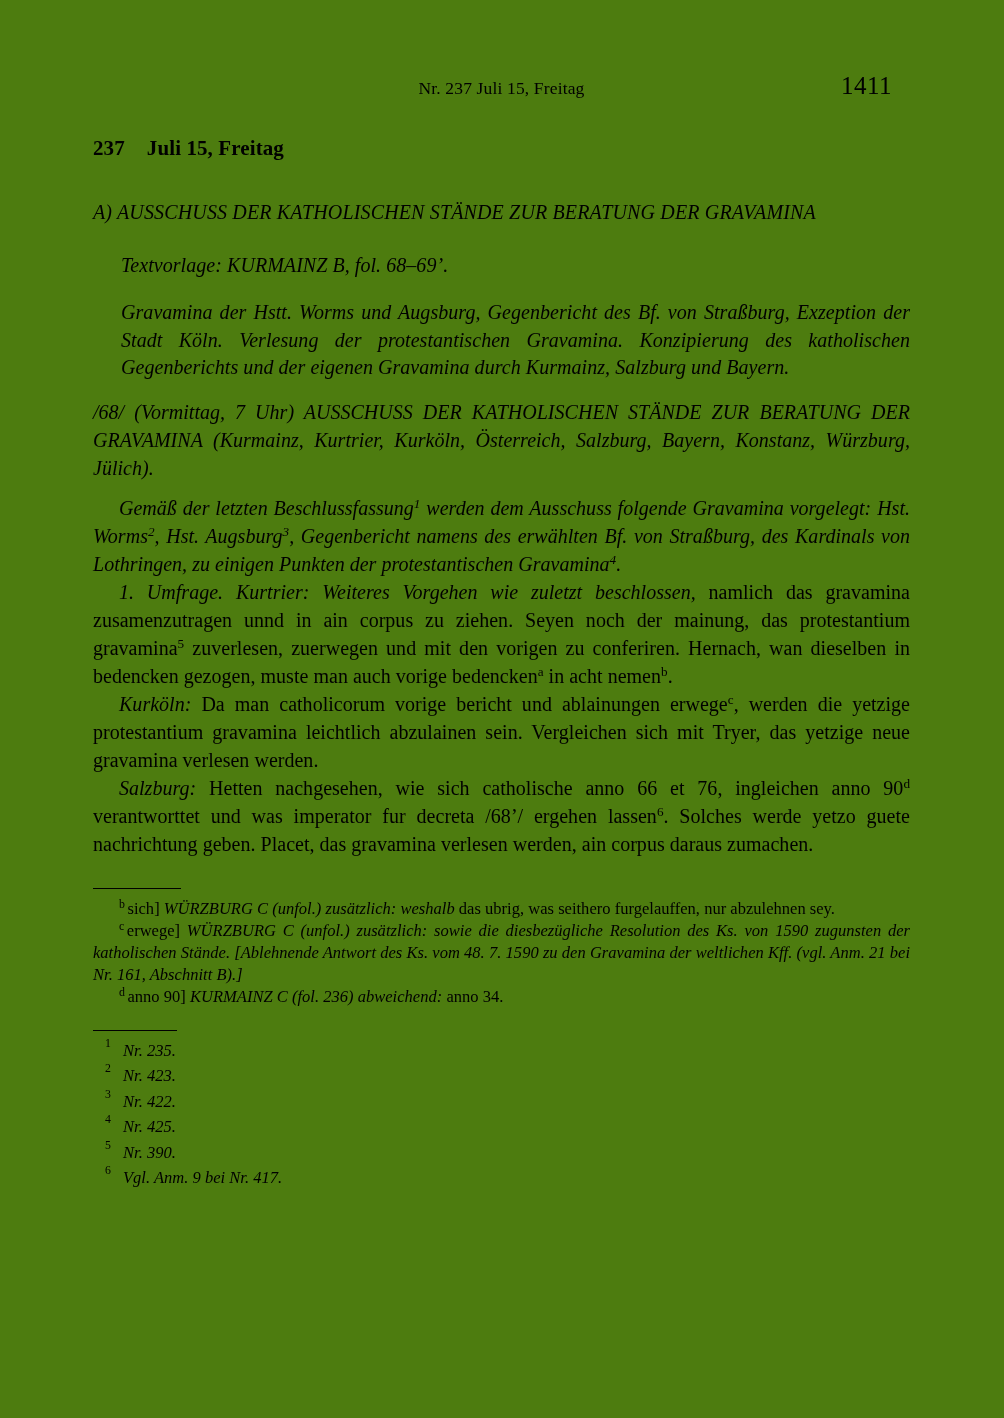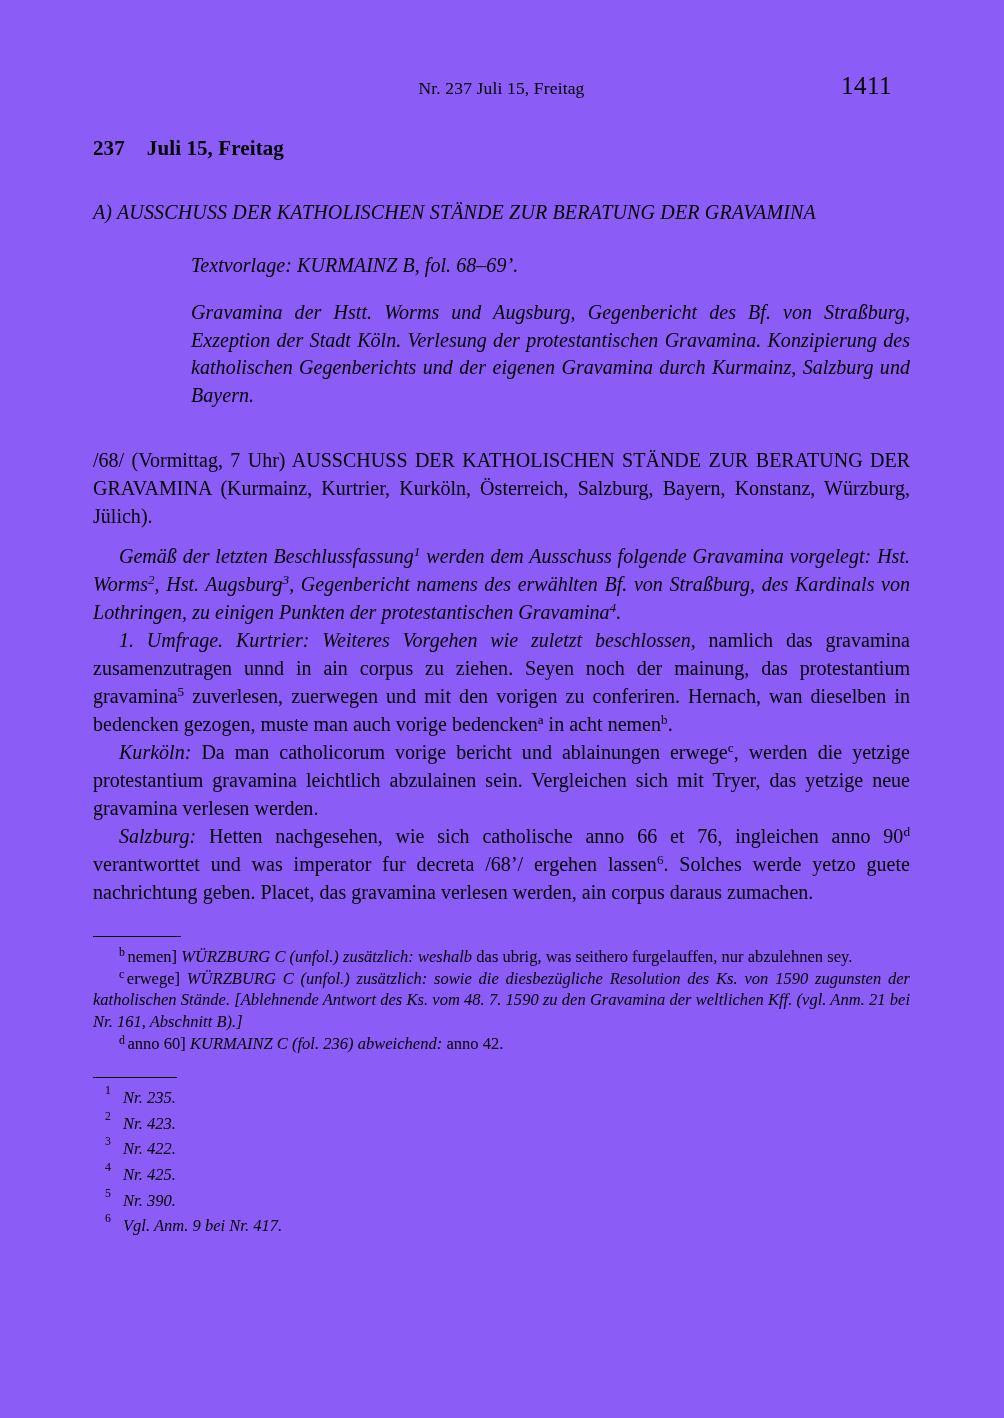--- a/index.html
+++ b/index.html
@@ -8,21 +8,21 @@
     background: #ffffff;
   }
   body {
     font-family: "Liberation Serif", "DejaVu Serif", serif;
     color: #000000;
   }
   .page {
     position: relative;
     width: 1004px;
     height: 1418px;
-    background: #8b5cf6;
+    background: #4d7c0f;
     box-sizing: border-box;
     overflow: hidden;
   }
   .content {
     position: absolute;
     left: 93px;
     top: 0;
     width: 817px;
   }
 
@@ -66,36 +66,37 @@
     margin-top: 38px;
     text-align: justify;
     letter-spacing: 0.15px;
   }
 
   
   .block-indent {
     font-style: italic;
     font-size: 20px;
     line-height: 1.38;
-    margin-left: 98px;
+    margin-left: 28px;
     text-align: justify;
     letter-spacing: 0.05px;
   }
   .block-textvorlage { margin-top: 26px; }
   .block-regest { margin-top: 20px; }
 
   
   .body-par {
     font-size: 20px;
     line-height: 1.40;
     text-align: justify;
     letter-spacing: 0.02px;
   }
   .par-head {
-    margin-top: 36px;
+    margin-top: 16px;
+    font-style: italic;
   }
   .par-indent { text-indent: 26px; }
   .par-gem { margin-top: 12px; font-style: italic; }
 
   i, .it { font-style: italic; }
 
   sup {
     font-size: 0.66em;
     line-height: 0;
     vertical-align: 0.52em;
@@ -180,25 +181,25 @@
     <div class="body-par par-indent"><i>1. Umfrage. Kurtrier: Weiteres Vorgehen wie zuletzt beschlossen,</i><span> namlich das gravamina zusamenzutragen unnd in ain corpus zu ziehen. Seyen noch der mainung, das protestantium gravamina</span><sup>5</sup><span> zuverlesen, zuerwegen und mit den vorigen zu conferiren. Hernach, wan dieselben in bedencken gezogen, muste man auch vorige bedencken</span><sup>a</sup><span> in acht nemen</span><sup>b</sup><span>.</span></div>
 
     <div class="body-par par-indent"><i>Kurköln:</i><span> Da man catholicorum vorige bericht und ablainungen erwege</span><sup>c</sup><span>, werden die yetzige protestantium gravamina leichtlich abzulainen sein. Vergleichen sich mit Tryer, das yetzige neue gravamina verlesen werden.</span></div>
 
     <div class="body-par par-indent"><i>Salzburg:</i><span> Hetten nachgesehen, wie sich catholische anno 66 et 76, ingleichen anno 90</span><sup>d</sup><span> verantworttet und was imperator fur decreta /68’/ ergehen lassen</span><sup>6</sup><span>. Solches werde yetzo guete nachrichtung geben. Placet, das gravamina verlesen werden, ain corpus daraus zumachen.</span></div>
 
     <div class="apparatus">
       <div class="app-rule"></div>
 
 
-      <div class="app-note"><sup>b</sup><span>nemen</span><span>]</span><i> WÜRZBURG C (unfol.) zusätzlich: weshalb</i><span> das ubrig, was seithero furgelauffen, nur abzulehnen sey.</span></div>
+      <div class="app-note"><sup>b</sup><span>sich</span><span>]</span><i> WÜRZBURG C (unfol.) zusätzlich: weshalb</i><span> das ubrig, was seithero furgelauffen, nur abzulehnen sey.</span></div>
 
       <div class="app-note"><sup>c</sup><span>erwege</span><span>]</span><i> WÜRZBURG C (unfol.) zusätzlich: sowie die diesbezügliche Resolution des Ks. von 1590 zugunsten der katholischen Stände. [Ablehnende Antwort des Ks. vom 48. 7. 1590 zu den Gravamina der weltlichen Kff. (vgl. Anm. 21 bei Nr. 161, Abschnitt B).]</i><span></span></div>
 
-      <div class="app-note"><sup>d</sup><span>anno 60</span><span>]</span><i> KURMAINZ C (fol. 236) abweichend:</i><span> anno 42.</span></div>
+      <div class="app-note"><sup>d</sup><span>anno 90</span><span>]</span><i> KURMAINZ C (fol. 236) abweichend:</i><span> anno 34.</span></div>
     </div>
 
     <div class="footnotes">
       <div class="fn-rule"></div>
 
       <div class="fn-item"><span class="fn-num">1</span><span>Nr. 235.</span></div>
       <div class="fn-item"><span class="fn-num">2</span><span>Nr. 423.</span></div>
       <div class="fn-item"><span class="fn-num">3</span><span>Nr. 422.</span></div>
       <div class="fn-item"><span class="fn-num">4</span><span>Nr. 425.</span></div>
       <div class="fn-item"><span class="fn-num">5</span><span>Nr. 390.</span></div>

